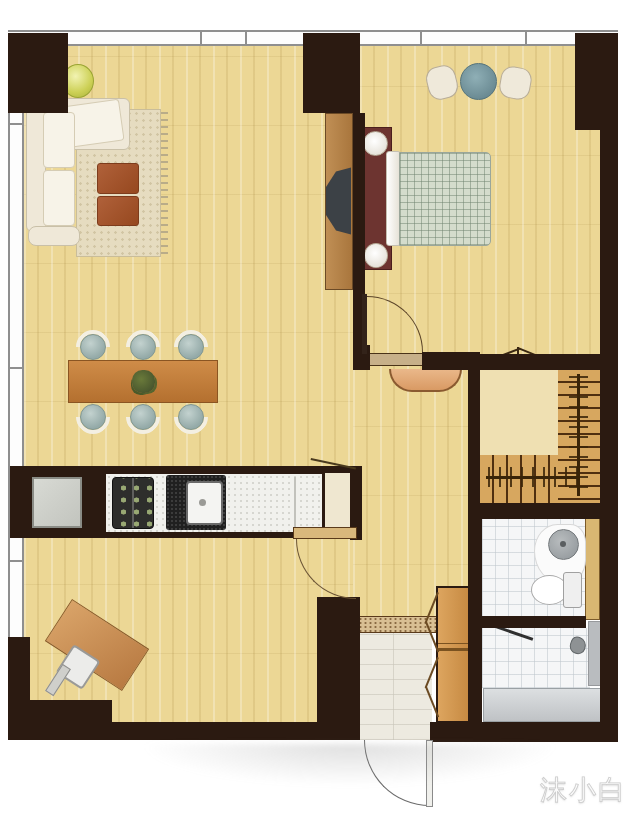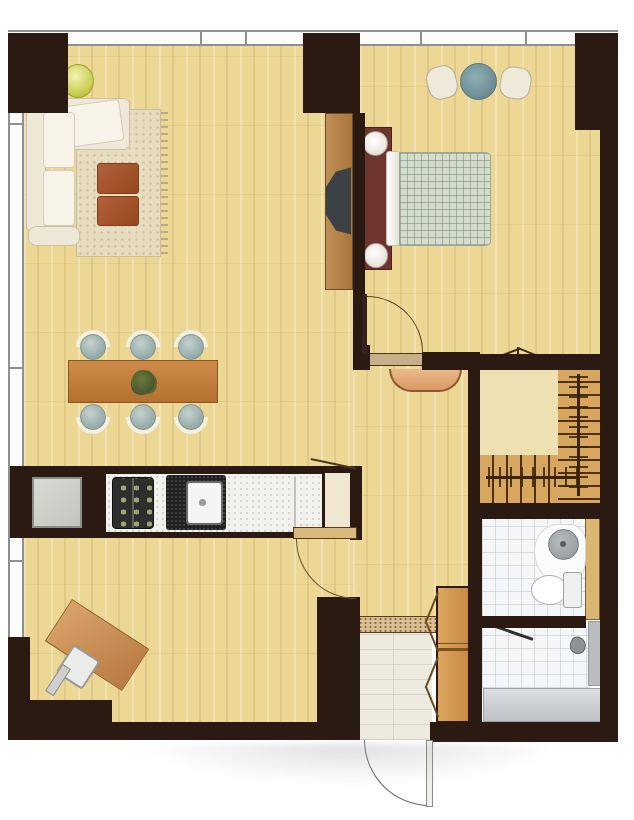--- a/index.html
+++ b/index.html
@@ -247,14 +247,15 @@
        border-left:1.5px solid #6b5436;border-bottom:1.5px solid #6b5436;border-bottom-left-radius:100% 100%;box-sizing:border-box;"></div>
 
   <div class="abs" style="left:364px;top:740px;width:66px;height:66px;
        border-left:1.5px solid #6a6a6a;border-bottom:1.5px solid #6a6a6a;border-bottom-left-radius:100% 100%;box-sizing:border-box;"></div>
   <div class="abs" style="left:426px;top:740px;width:7px;height:67px;
        background:#f0f0ec;border:1px solid #8a8a8a;box-sizing:border-box;"></div>
 
   <div class="abs" style="left:140px;top:744px;width:420px;height:42px;
        background:radial-gradient(ellipse at 50% 0%, rgba(150,150,150,.30), rgba(255,255,255,0) 70%);filter:blur(3px);"></div>
 
+  <div class="watermark" style="left:540px;top:772px;">沫小白</div>
 
 </div>
 
 </body></html>

